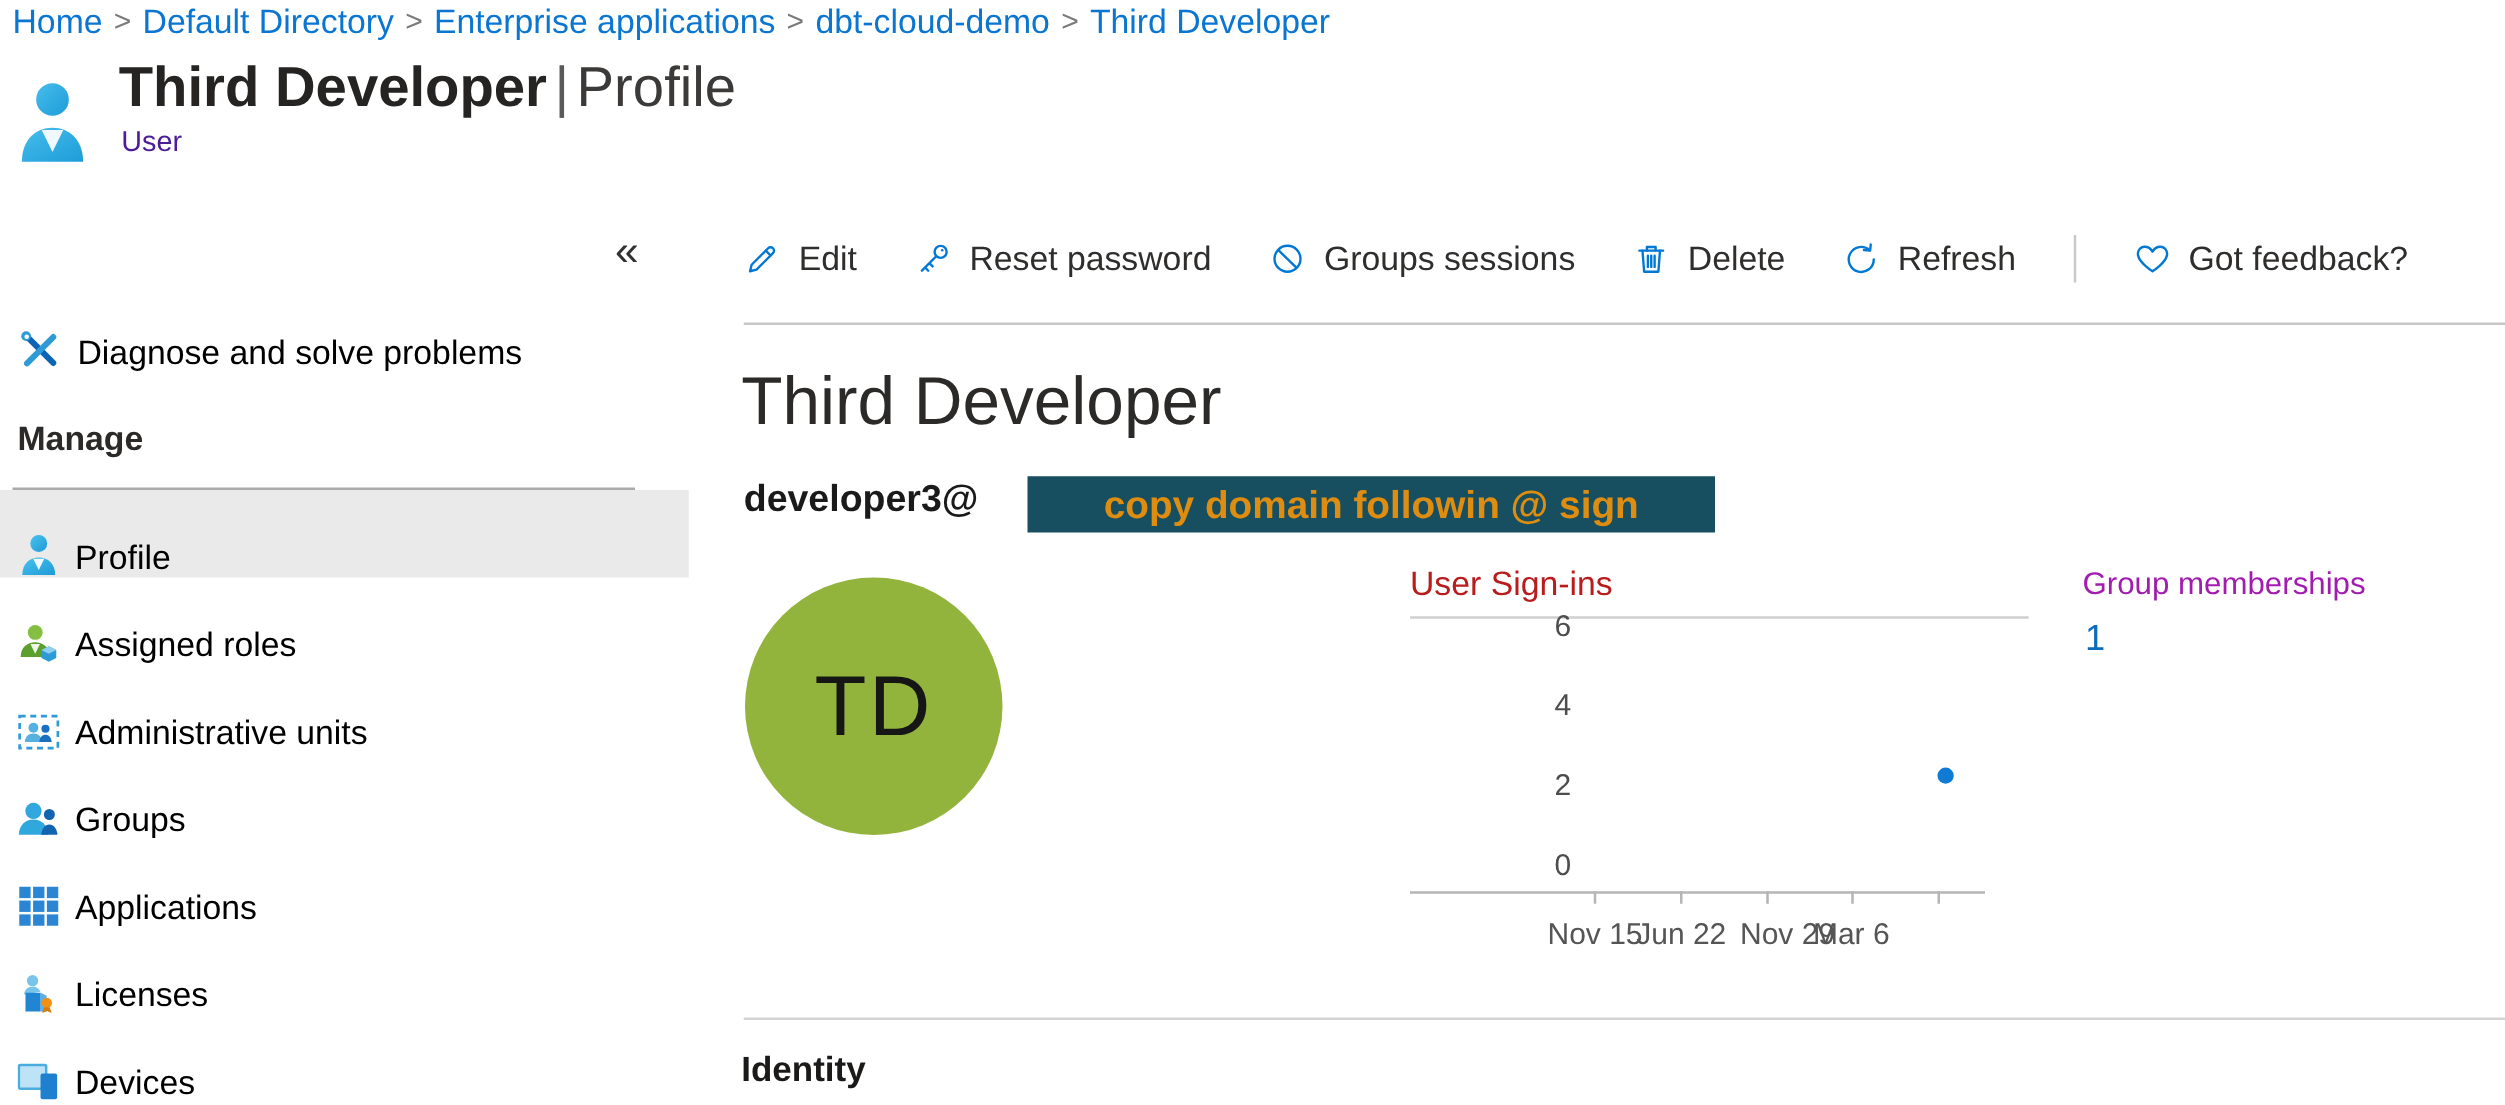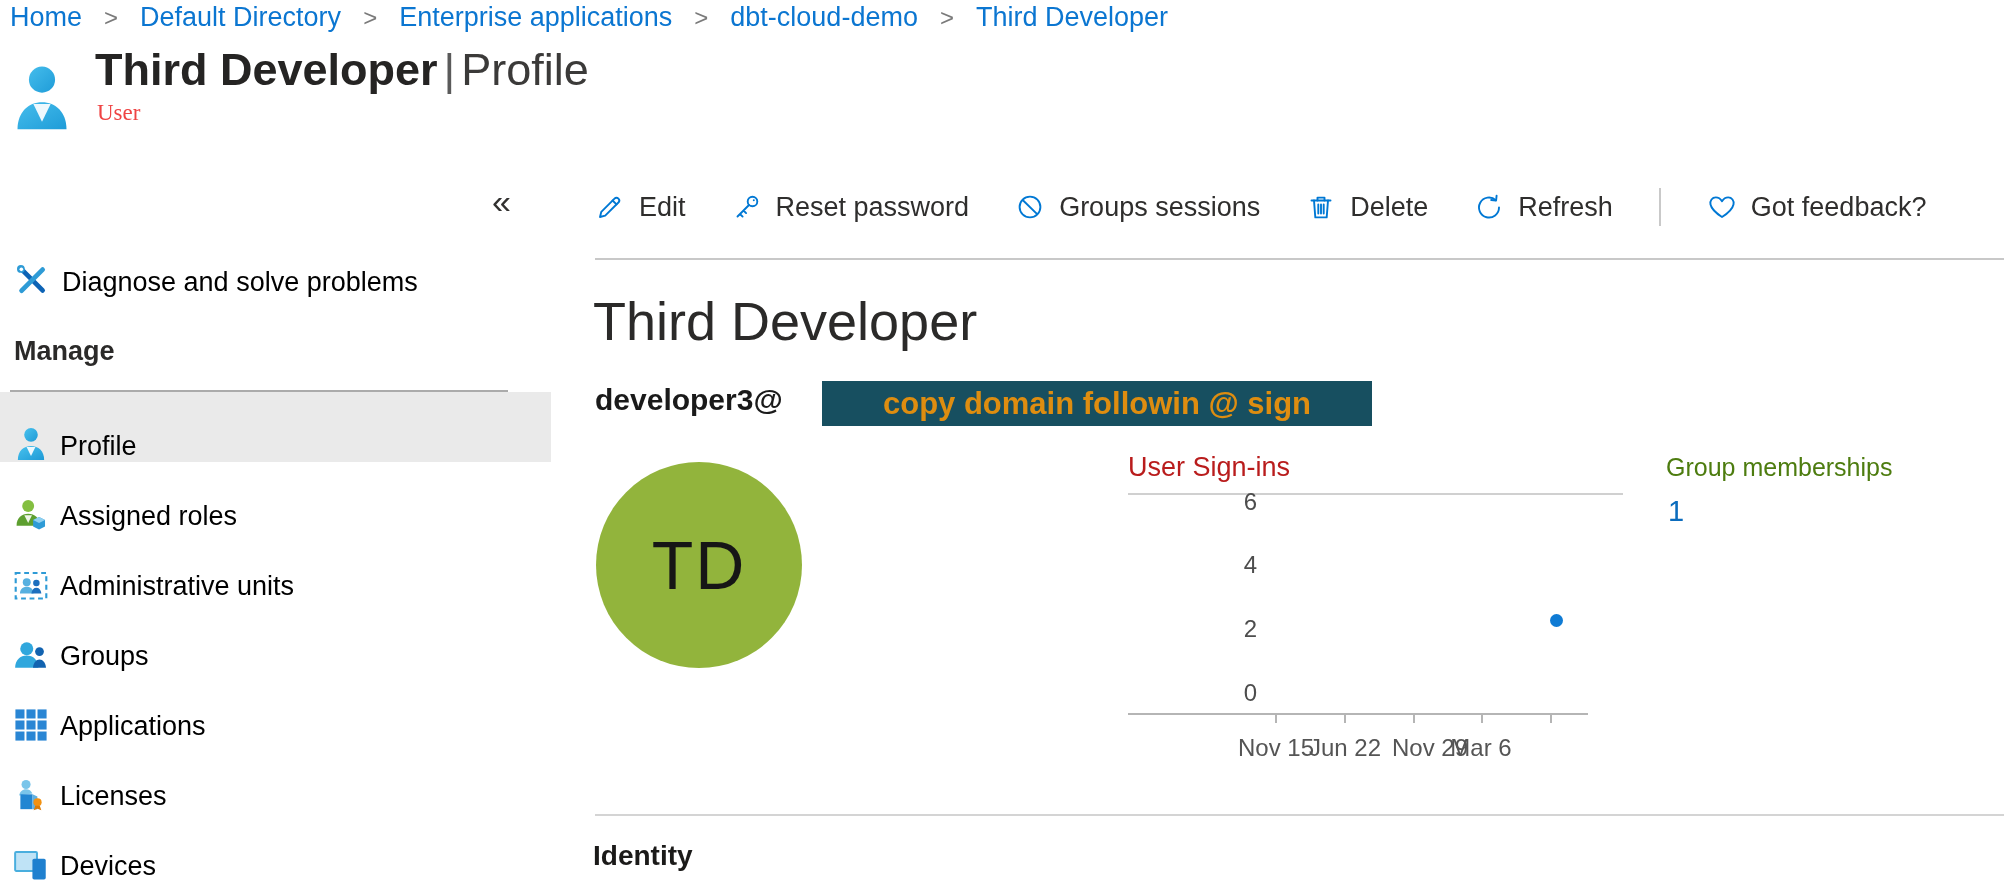--- a/index.html
+++ b/index.html
@@ -1,31 +1,31 @@
 <!DOCTYPE html>
 <html><head>
 <meta charset="utf-8">
 <style>
   * { margin:0; padding:0; box-sizing:border-box; }
   html,body { background:#fff; }
   body { font-family:"Liberation Sans","DejaVu Sans",sans-serif; color:#323130; }
   .page { position:relative; width:2004px; height:884px; overflow:hidden; background:#fff; }
 
   
-  .breadcrumb { position:absolute; left:10px; top:2px; display:flex; align-items:center; gap:22px; font-size:27px; white-space:nowrap; }
+  .breadcrumb { position:absolute; left:10px; top:2px; display:flex; align-items:center; gap:9px; font-size:27px; white-space:nowrap; }
   .breadcrumb a { color:#0b76d1; text-decoration:none; cursor:pointer; }
   .breadcrumb .sep { color:#7a7a7a; font-size:24px; }
 
   
   .hdr-icon { position:absolute; left:14px; top:62px; }
   .hdr-title { position:absolute; left:95px; top:44px; font-size:45px; white-space:nowrap; color:#2b2a29; }
   .hdr-title .t-bold { font-weight:bold; color:#252423; }
   .hdr-title .t-pipe { color:#5a5a5a; font-weight:400; padding:0 6px; }
   .hdr-title .t-suffix { color:#3b3a39; font-weight:400; }
-  .hdr-sub { position:absolute; left:97px; top:100px; font-size:23px; color:#ef4444;font-family:Liberation Serif, serif; }
+  .hdr-sub { position:absolute; left:97px; top:100px; font-size:23px; color:#4c1d95; }
 
   
   .collapse-btn { position:absolute; left:492px; top:184px; font-size:34px; color:#323130; cursor:pointer; line-height:1; }
   .side-row { position:absolute; left:0; width:551px; height:70px; display:flex; align-items:flex-end; gap:12px; padding-left:14px; font-size:27px; color:#000000; cursor:pointer; }
   .side-row .lbl { white-space:nowrap; }
   .side-row.sel { background:#eaeaea; }
   .side-section { position:absolute; left:14px; top:336px; font-size:27px; font-weight:bold; color:#2b2a29; }
   .side-divider { position:absolute; left:10px; top:390px; width:498px; height:2px; background:#ababab; }
 
   
@@ -47,21 +47,21 @@
   .chart { position:absolute; left:1128px; top:452px; width:510px; height:335px; }
   .chart-title { position:absolute; left:0; top:0; font-size:27px; color:#b91c1c; cursor:pointer; white-space:nowrap; }
   .chart-title-underline { position:absolute; left:0; top:41px; width:495px; height:2px; background:#d0d0d0; }
   .ylab { position:absolute; left:85px; width:44px; text-align:right; font-size:24px; color:#4d4d4d; }
   .xaxis { position:absolute; left:0; top:261px; width:460px; height:2px; background:#b5b5b5; }
   .xtick { position:absolute; top:261px; width:2px; height:10px; background:#b5b5b5; }
   .xlab { position:absolute; top:282px; width:96px; text-align:center; font-size:24px; color:#555; white-space:nowrap; }
   .dot { position:absolute; width:13px; height:13px; border-radius:50%; background:#0f7bd4; }
 
   
-  .gm-label { position:absolute; left:1666px; top:453px; font-size:25px; color:#4d7c0f; white-space:nowrap; }
+  .gm-label { position:absolute; left:1666px; top:453px; font-size:25px; color:#a21caf; white-space:nowrap; }
   .gm-value { position:absolute; left:1668px; top:495px; font-size:29px; color:#0b6cbd; text-decoration:none; cursor:pointer; }
 
   .bottom-divider { position:absolute; left:595px; top:814px; width:1409px; height:2px; background:#d4d4d4; }
   .identity-h { position:absolute; left:593px; top:840px; font-size:28px; font-weight:bold; color:#1b1a19; }
 
   svg { display:block; }
 </style>
 </head>
 <body>
 

